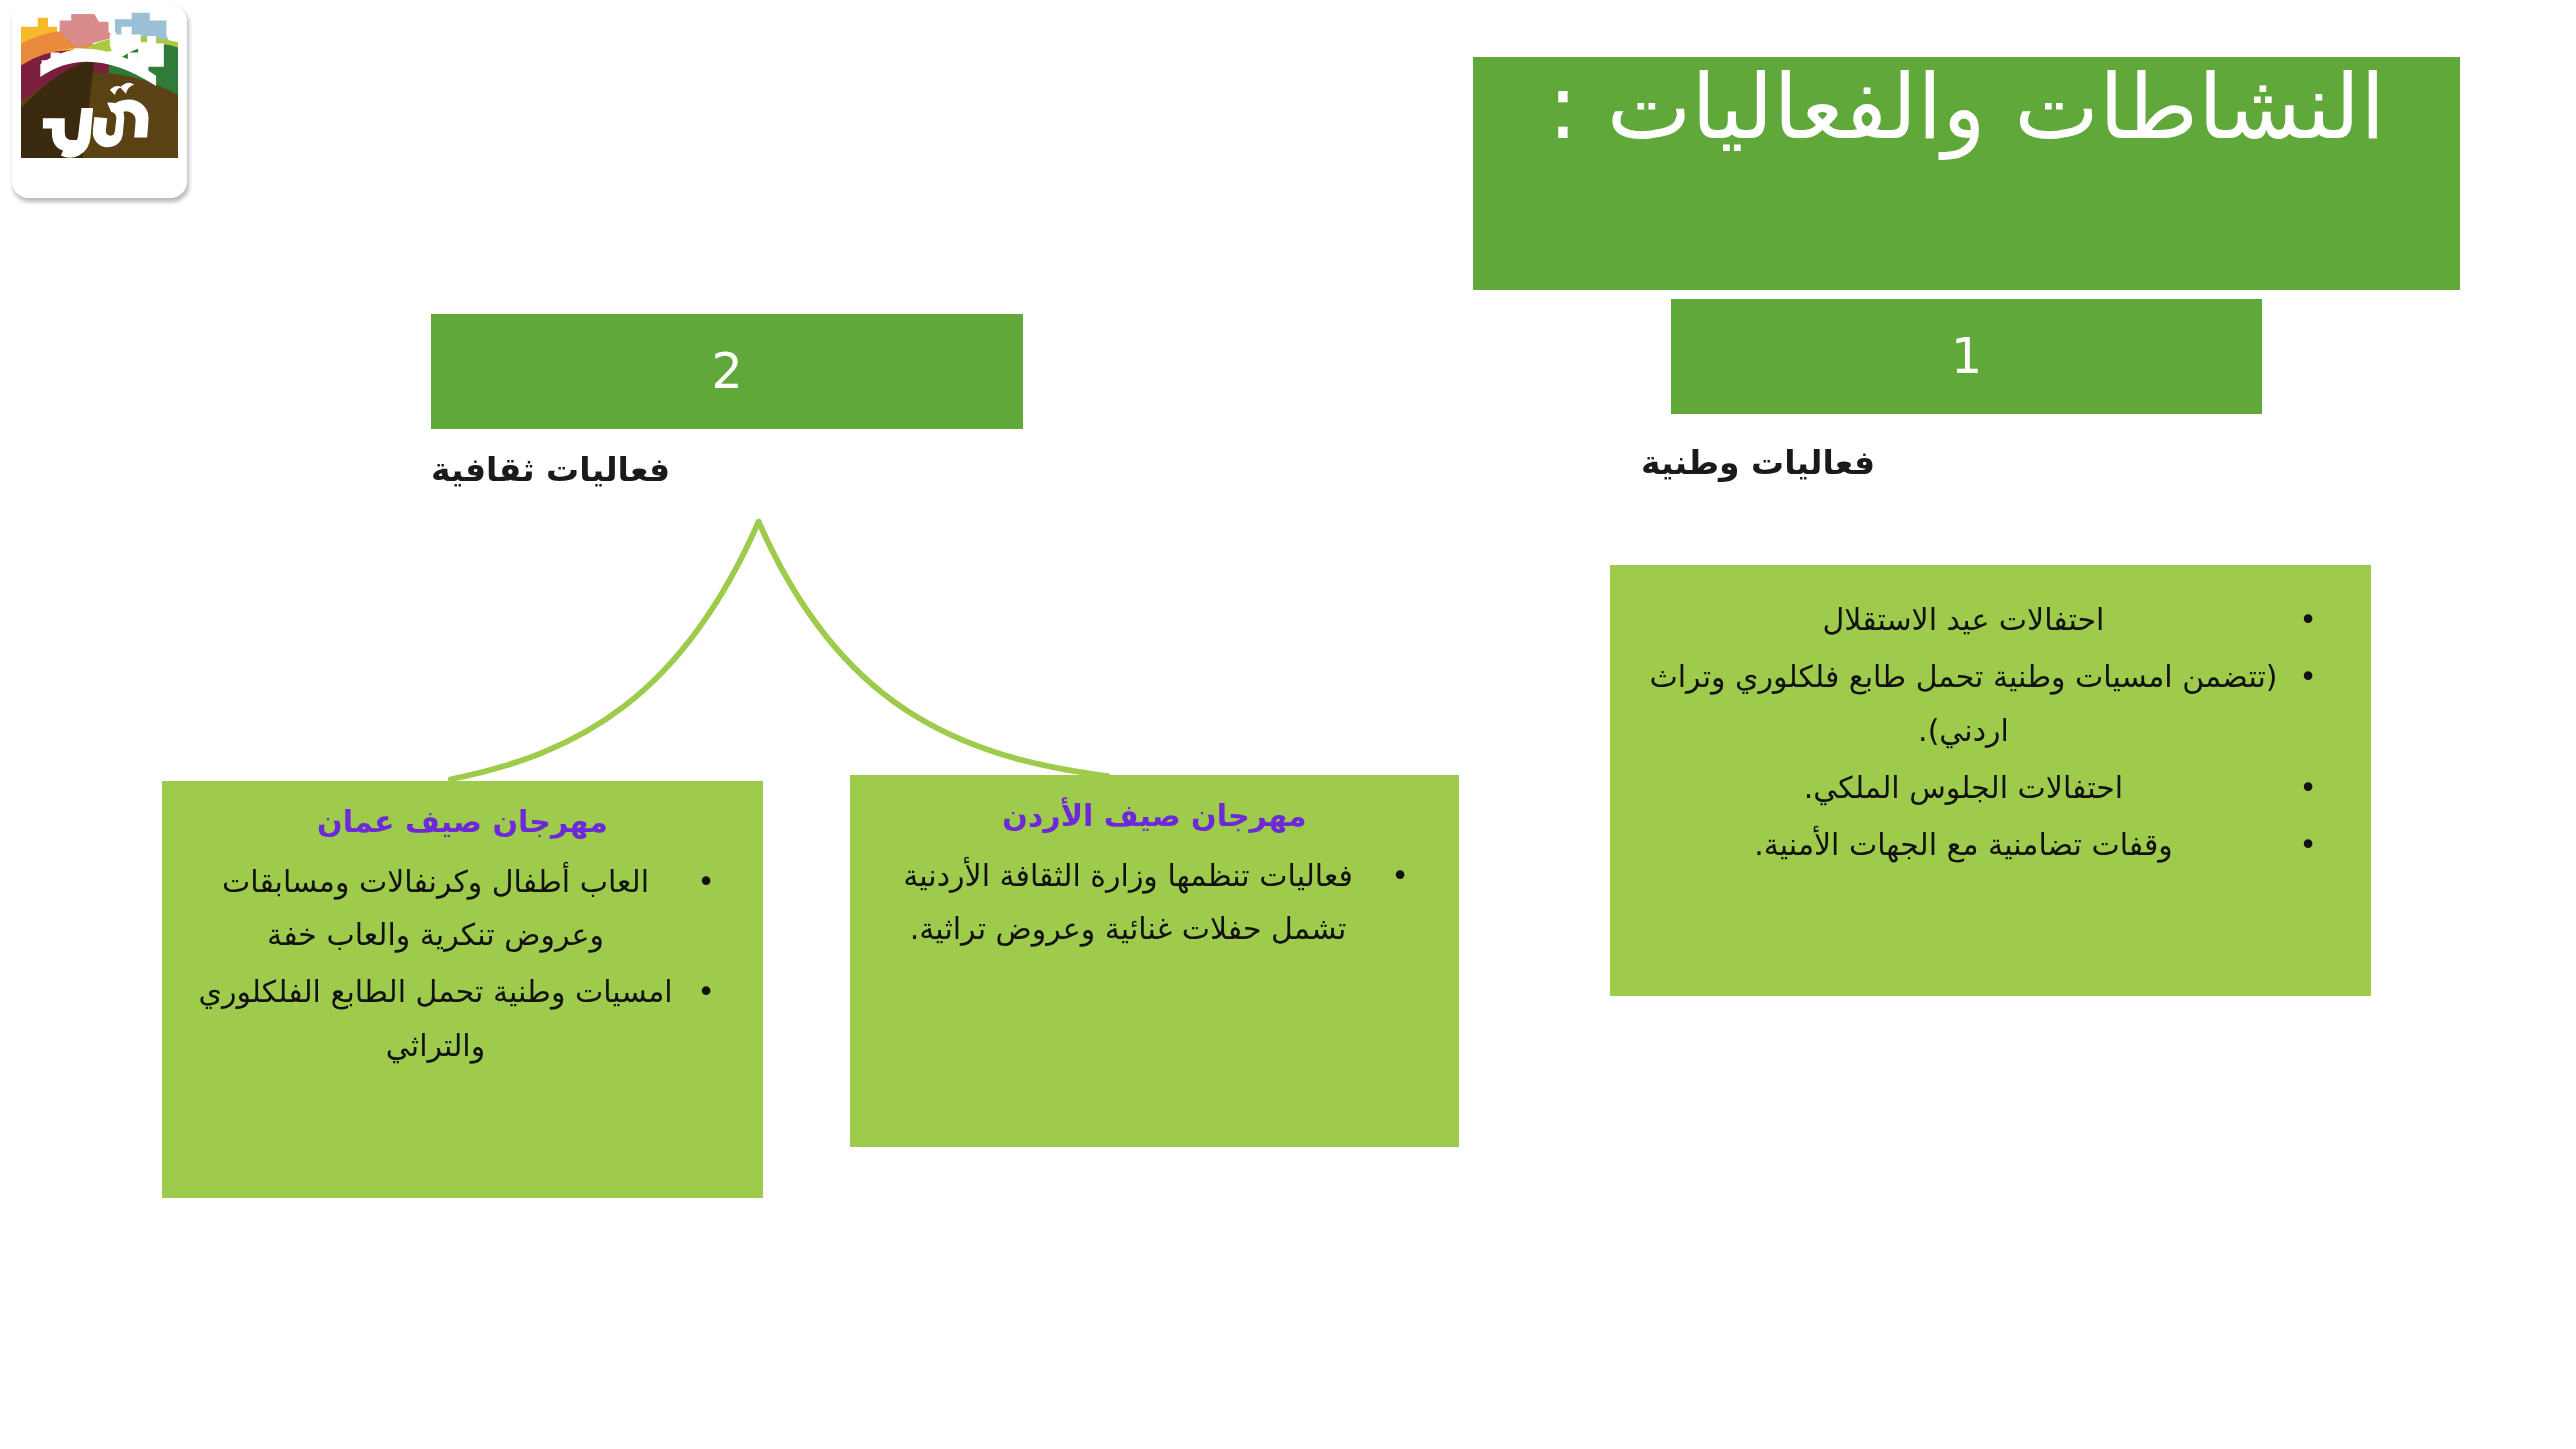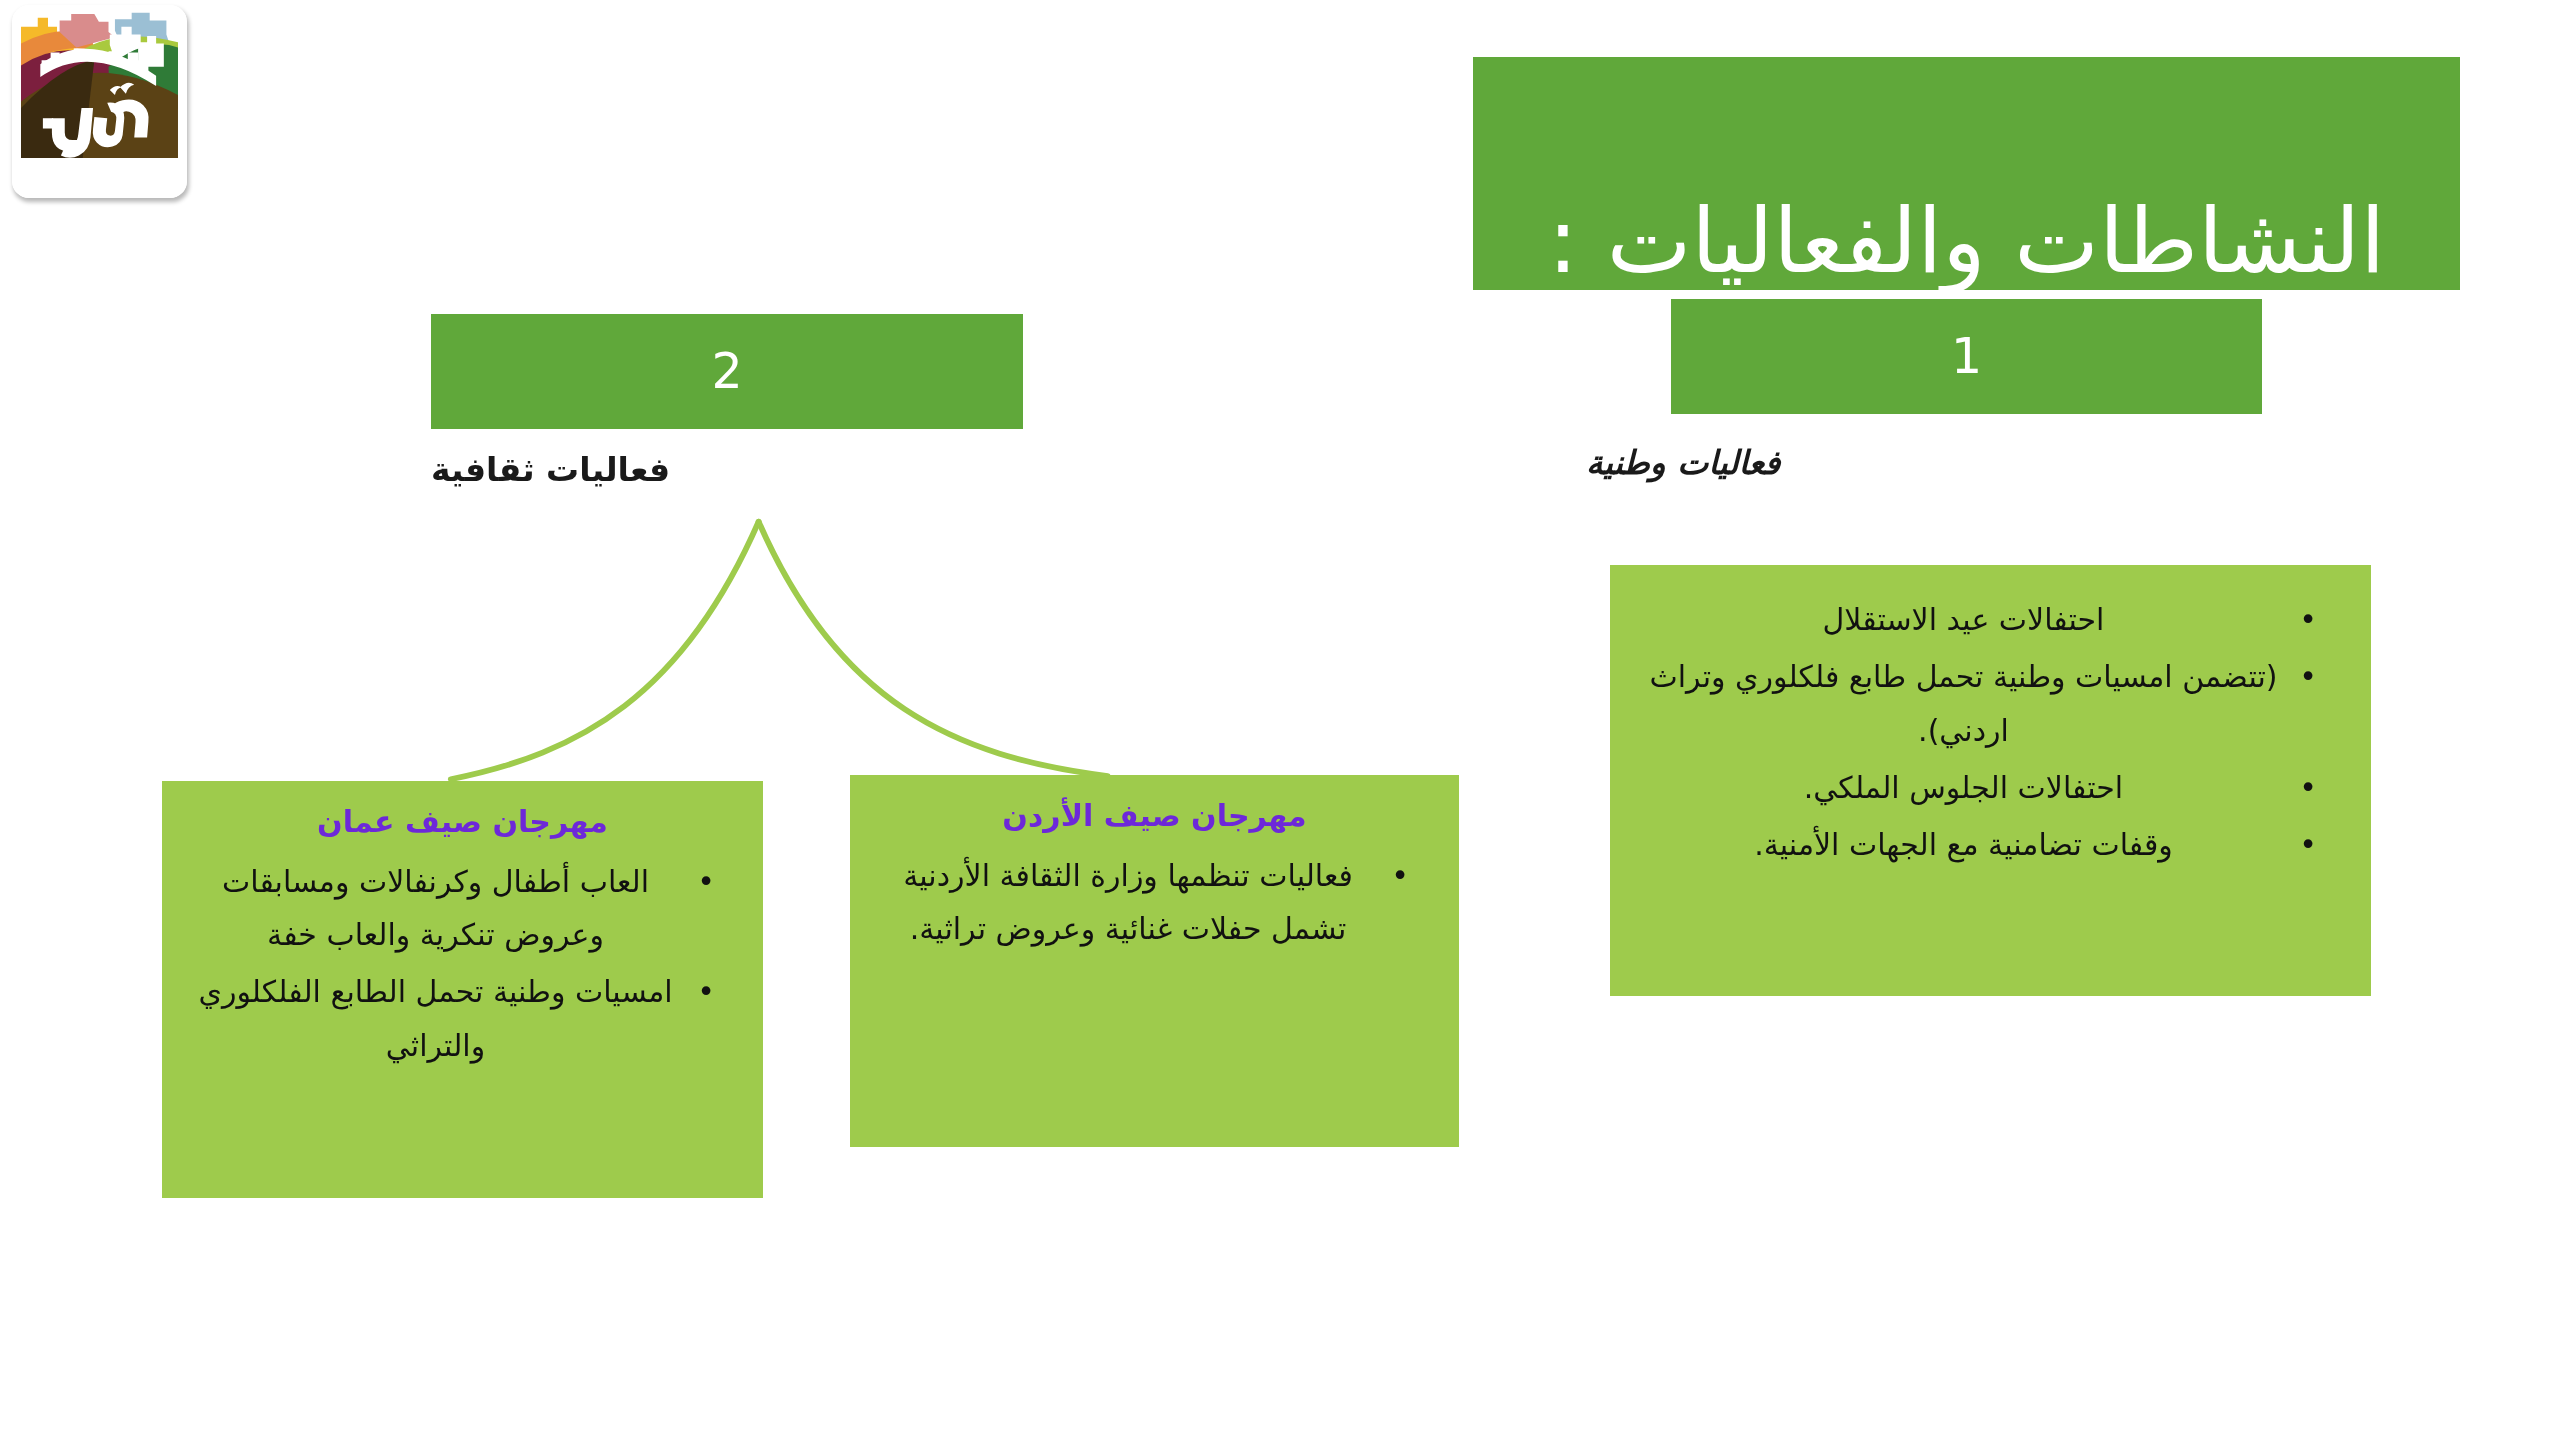--- a/index.html
+++ b/index.html
@@ -17,40 +17,40 @@
     background:#ffffff;border-radius:16.7px;
     box-shadow:1.9px 3.2px 4.5px rgba(0,0,0,.28);
     overflow:hidden;
   }
   .logo svg{display:block;width:100%;height:100%;}
 
   
   .title-bar{
     position:absolute;left:1473px;top:57px;width:987px;height:233px;
     background:#60A83A;
-    display:flex;align-items:flex-end;justify-content:center;
+    display:flex;align-items:flex-start;justify-content:center;
   }
   .title-bar .t{
     color:#ffffff;font-size:90px;line-height:1.1;font-weight:400;
     direction:rtl;white-space:nowrap;letter-spacing:0px;
   }
 
   
   .num-box{position:absolute;background:#60A83A;display:flex;align-items:center;justify-content:center;}
   .num-box .n{color:#ffffff;font-size:49px;line-height:1;font-weight:400;}
 
   #num-box-1{left:1671px;top:299px;width:591px;height:115px;}
   #num-box-2{left:431px;top:314px;width:592px;height:115px;}
 
   
   .branch-label{
     position:absolute;text-align:left;color:#1a1a1a;
     font-size:33px;font-weight:bold;direction:rtl;line-height:1.15;
   }
-  #label-1{left:1586px;top:444px;width:591px;font-style:italic;}
+  #label-1{left:1641px;top:444px;width:591px;}
   #label-2{left:431px;top:451px;width:592px;}
 
   
   .panel{position:absolute;background:#9ECB4C;direction:rtl;}
   #panel-national{left:1610px;top:565px;width:761px;height:431px;}
   #panel-amman{left:162px;top:781px;width:601px;height:417px;}
   #panel-jordan{left:850px;top:775px;width:609px;height:372px;}
 
   .panel-heading{
     text-align:center;color:#6d28d9;font-weight:bold;font-size:30px;

